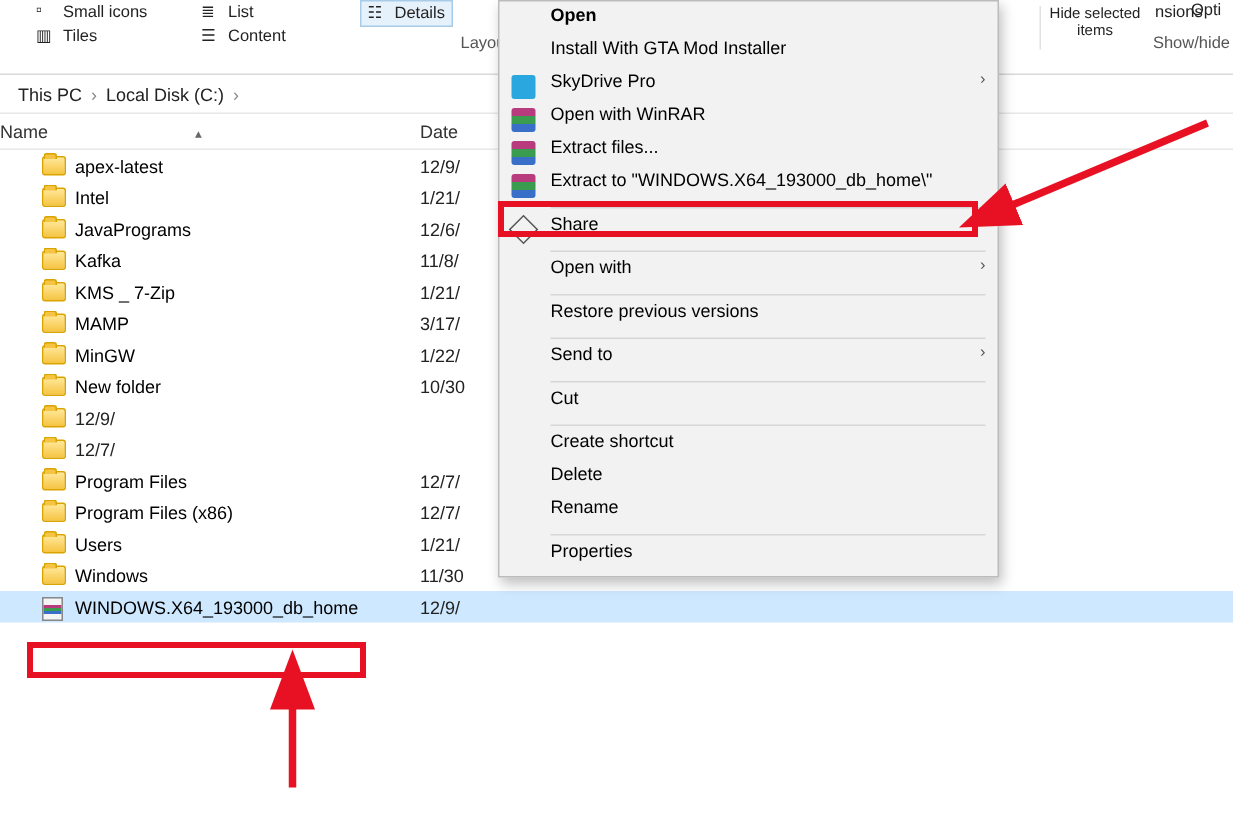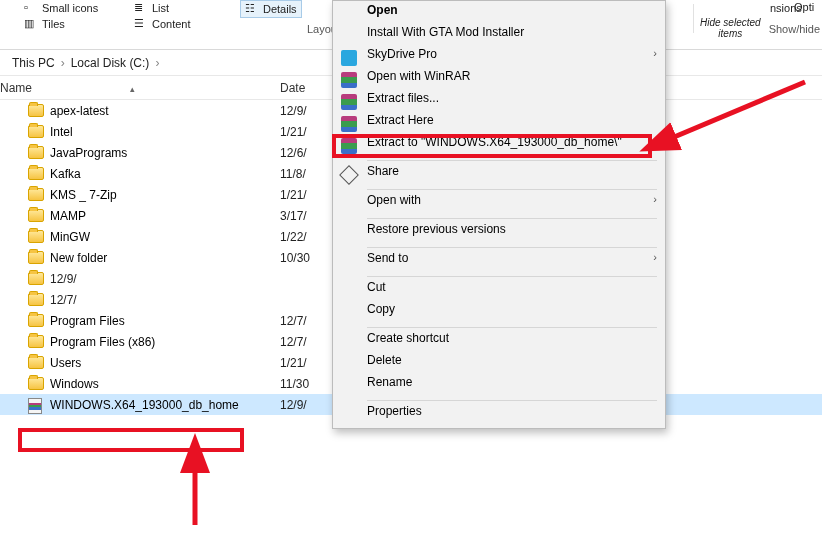--- a/index.html
+++ b/index.html
@@ -92,21 +92,21 @@
       <div class="btn" style="border:1px solid #a8cbe8;background:#e6f2fb;">
           <span class="ico">☷</span>
           <span>Details</span>
         </div>
     </div>
     <div class="group-label">Layout</div>
   </div>
   <div class="sep" style="left:340px;"></div>
   <div class="sep" style="left:693px;"></div>
   <div class="group rib-show">
-    <div class="col" style="left:0px; width:60px; top:17px; align-items:flex-start;font-style:italic;">
+    <div class="col" style="left:0px; width:60px; top:4px; align-items:center;">
       <div style="font-size:10px;white-space:pre;text-align:center;">Hide selected
 items</div>
     </div>
     <div class="col" style="left:90px;">
         <div class="btn">Opti</div>
       </div>
     <div class="group-label" style="left:-30px;">Show/hide</div>
   </div>
   <div style="position:absolute; left:770px; top:2px; font-size:11px;">nsions</div>
 </div>
@@ -217,24 +217,20 @@
   <div class="mi">
       <span class="mico sq c-rar"></span>
       <span>Open with WinRAR</span>
     </div>
   <div class="mi">
       <span class="mico sq c-rar"></span>
       <span>Extract files...</span>
     </div>
   <div class="mi">
       <span class="mico sq c-rar"></span>
-      <span>Extract Here</span>
-    </div>
-  <div class="mi">
-      <span class="mico sq c-rar"></span>
       <span>Extract to "WINDOWS.X64_193000_db_home\"</span>
     </div>
   <div class="sepm"></div>
   <div class="mi">
       <span class="mico"><span class="c-share" style="display:inline-block"></span></span>
       <span>Share</span>
     </div>
   <div class="sepm"></div>
   <div class="mi">
       <span>Open with</span>
@@ -245,23 +241,20 @@
       <span>Restore previous versions</span>
     </div>
   <div class="sepm"></div>
   <div class="mi">
       <span>Send to</span>
       <span class="sub">›</span>
     </div>
   <div class="sepm"></div>
   <div class="mi">
       <span>Cut</span>
-    </div>
-  <div class="mi">
-      <span>Copy</span>
     </div>
   <div class="sepm"></div>
   <div class="mi">
       <span>Create shortcut</span>
     </div>
   <div class="mi">
       <span>Delete</span>
     </div>
   <div class="mi">
       <span>Rename</span>

